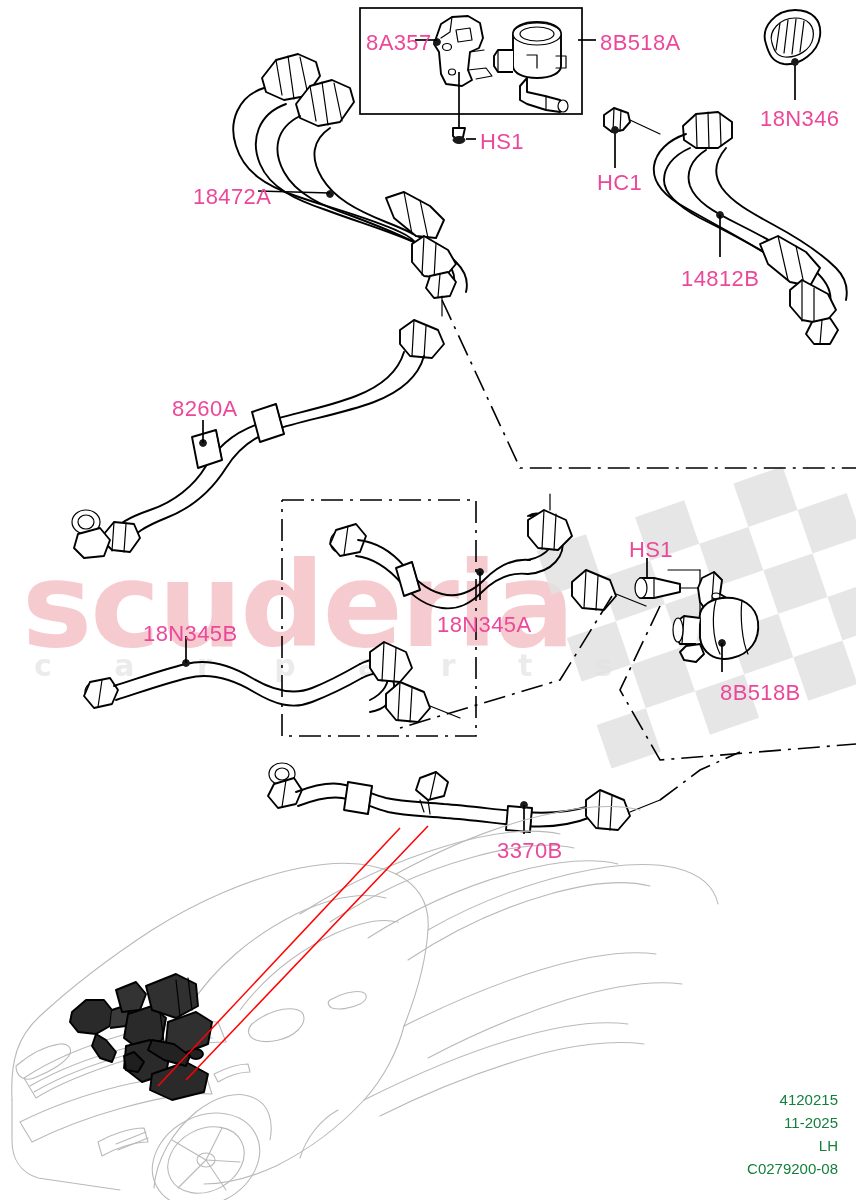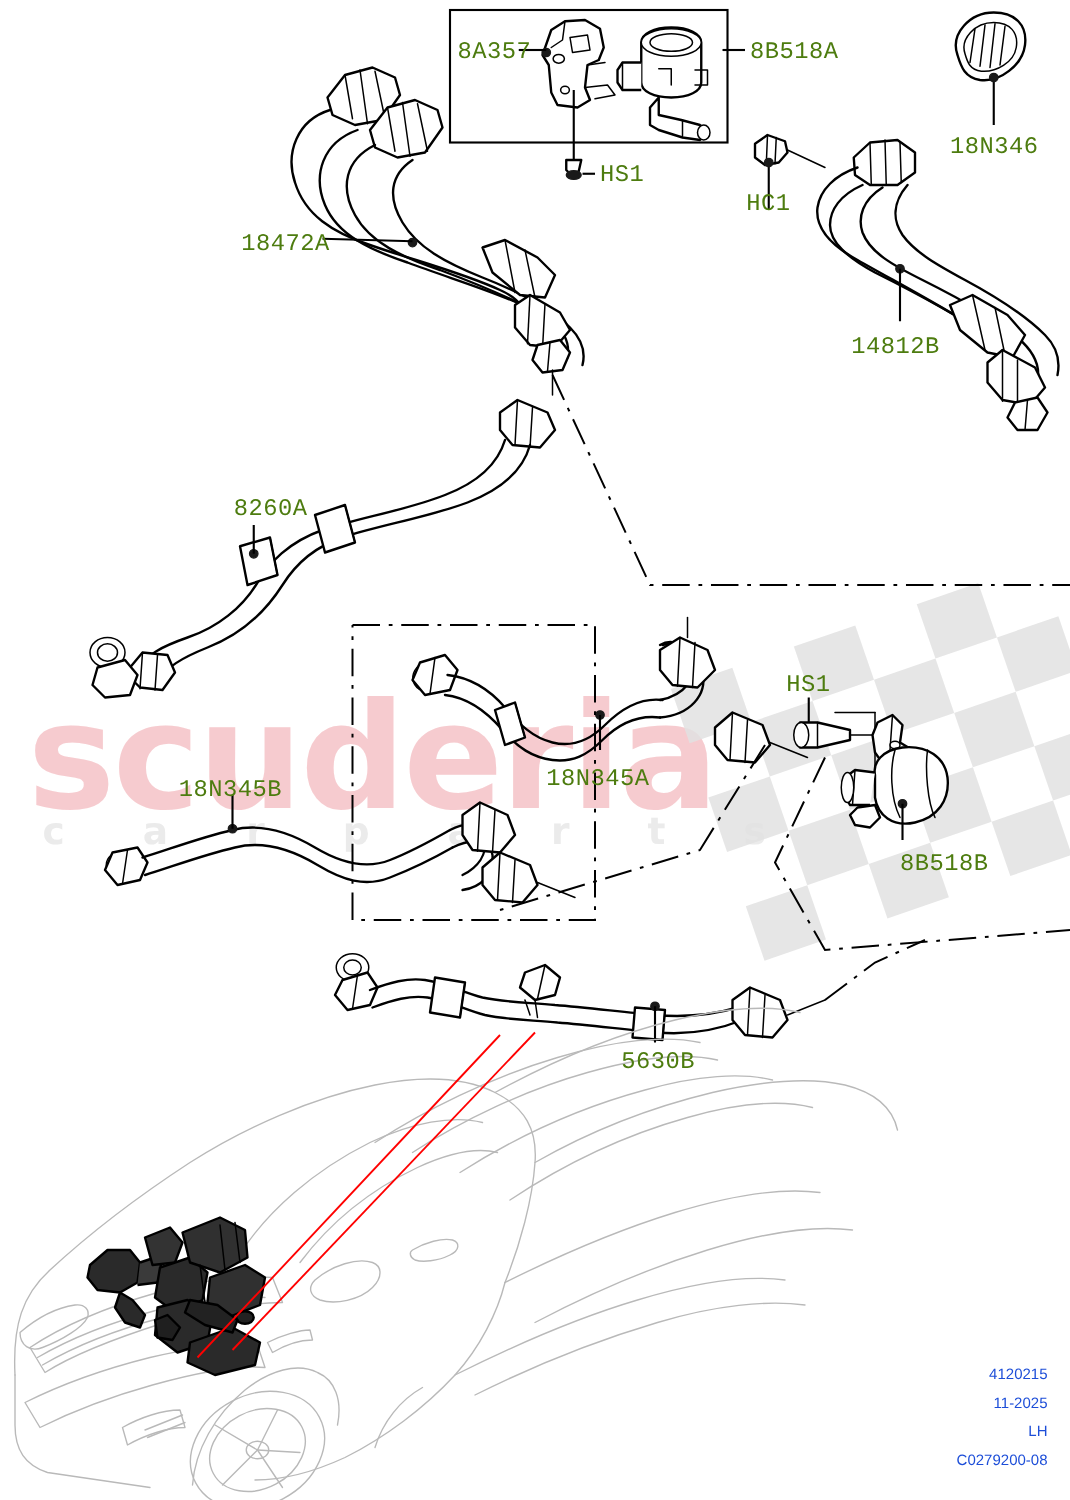--- a/index.html
+++ b/index.html
@@ -51,30 +51,30 @@
     opacity:.85;
   }
   .wm-flag .cell{position:absolute;width:52px;height:46px;background:#e2e2e2;}
 
   
   #art{position:absolute;inset:0;z-index:2;}
 
   
   .lbl{
     position:absolute;
-    color:#4d7c0f;
-    font-size:19px;
+    color:#ec4899;
+    font-size:22px;
     font-weight:normal;
     letter-spacing:.4px;
     white-space:nowrap;
     z-index:4;
-    font-family:Liberation Mono, monospace;
+    font-family:Liberation Sans, sans-serif;
   }
   #meta-block{position:absolute;right:18px;top:1088px;z-index:4;text-align:right;}
-  #meta-block div{color:#1d4ed8;font-size:12px;line-height:23px;}
+  #meta-block div{color:#15803d;font-size:15px;line-height:23px;}
 </style>
 </head>
 <body>
 
 <div id="page">
 
   <div id="wm-layer">
     <div class="wm-scuderia">scuderia</div>
     <div class="wm-carparts">c a r p a r t s</div>
     <div class="wm-flag">
@@ -445,29 +445,29 @@
 
       <line class="red" x1="158" y1="1086" x2="400" y2="828"></line>
       <line class="red" x1="186" y1="1080" x2="428" y2="826"></line>
     </g>
   </svg>
 
   <div class="lbl" style="left:366px;top:30px">8A357</div>
   <div class="lbl" style="left:600px;top:30px">8B518A</div>
   <div class="lbl" style="left:760px;top:106px">18N346</div>
   <div class="lbl" style="left:480px;top:129px">HS1</div>
-  <div class="lbl" style="left:597px;top:152px">HC1</div>
+  <div class="lbl" style="left:597px;top:170px">HC1</div>
   <div class="lbl" style="left:193px;top:184px">18472A</div>
   <div class="lbl" style="left:681px;top:266px">14812B</div>
-  <div class="lbl" style="left:187px;top:396px">8260A</div>
+  <div class="lbl" style="left:172px;top:396px">8260A</div>
   <div class="lbl" style="left:143px;top:621px">18N345B</div>
   <div class="lbl" style="left:437px;top:612px">18N345A</div>
   <div class="lbl" style="left:629px;top:537px">HS1</div>
   <div class="lbl" style="left:720px;top:680px">8B518B</div>
-  <div class="lbl" style="left:497px;top:838px">5630B</div>
+  <div class="lbl" style="left:497px;top:838px">3370B</div>
 
   <div id="meta-block">
     <div>4120215</div>
     <div>11-2025</div>
     <div>LH</div>
     <div>C0279200-08</div>
   </div>
 
 </div>
 

